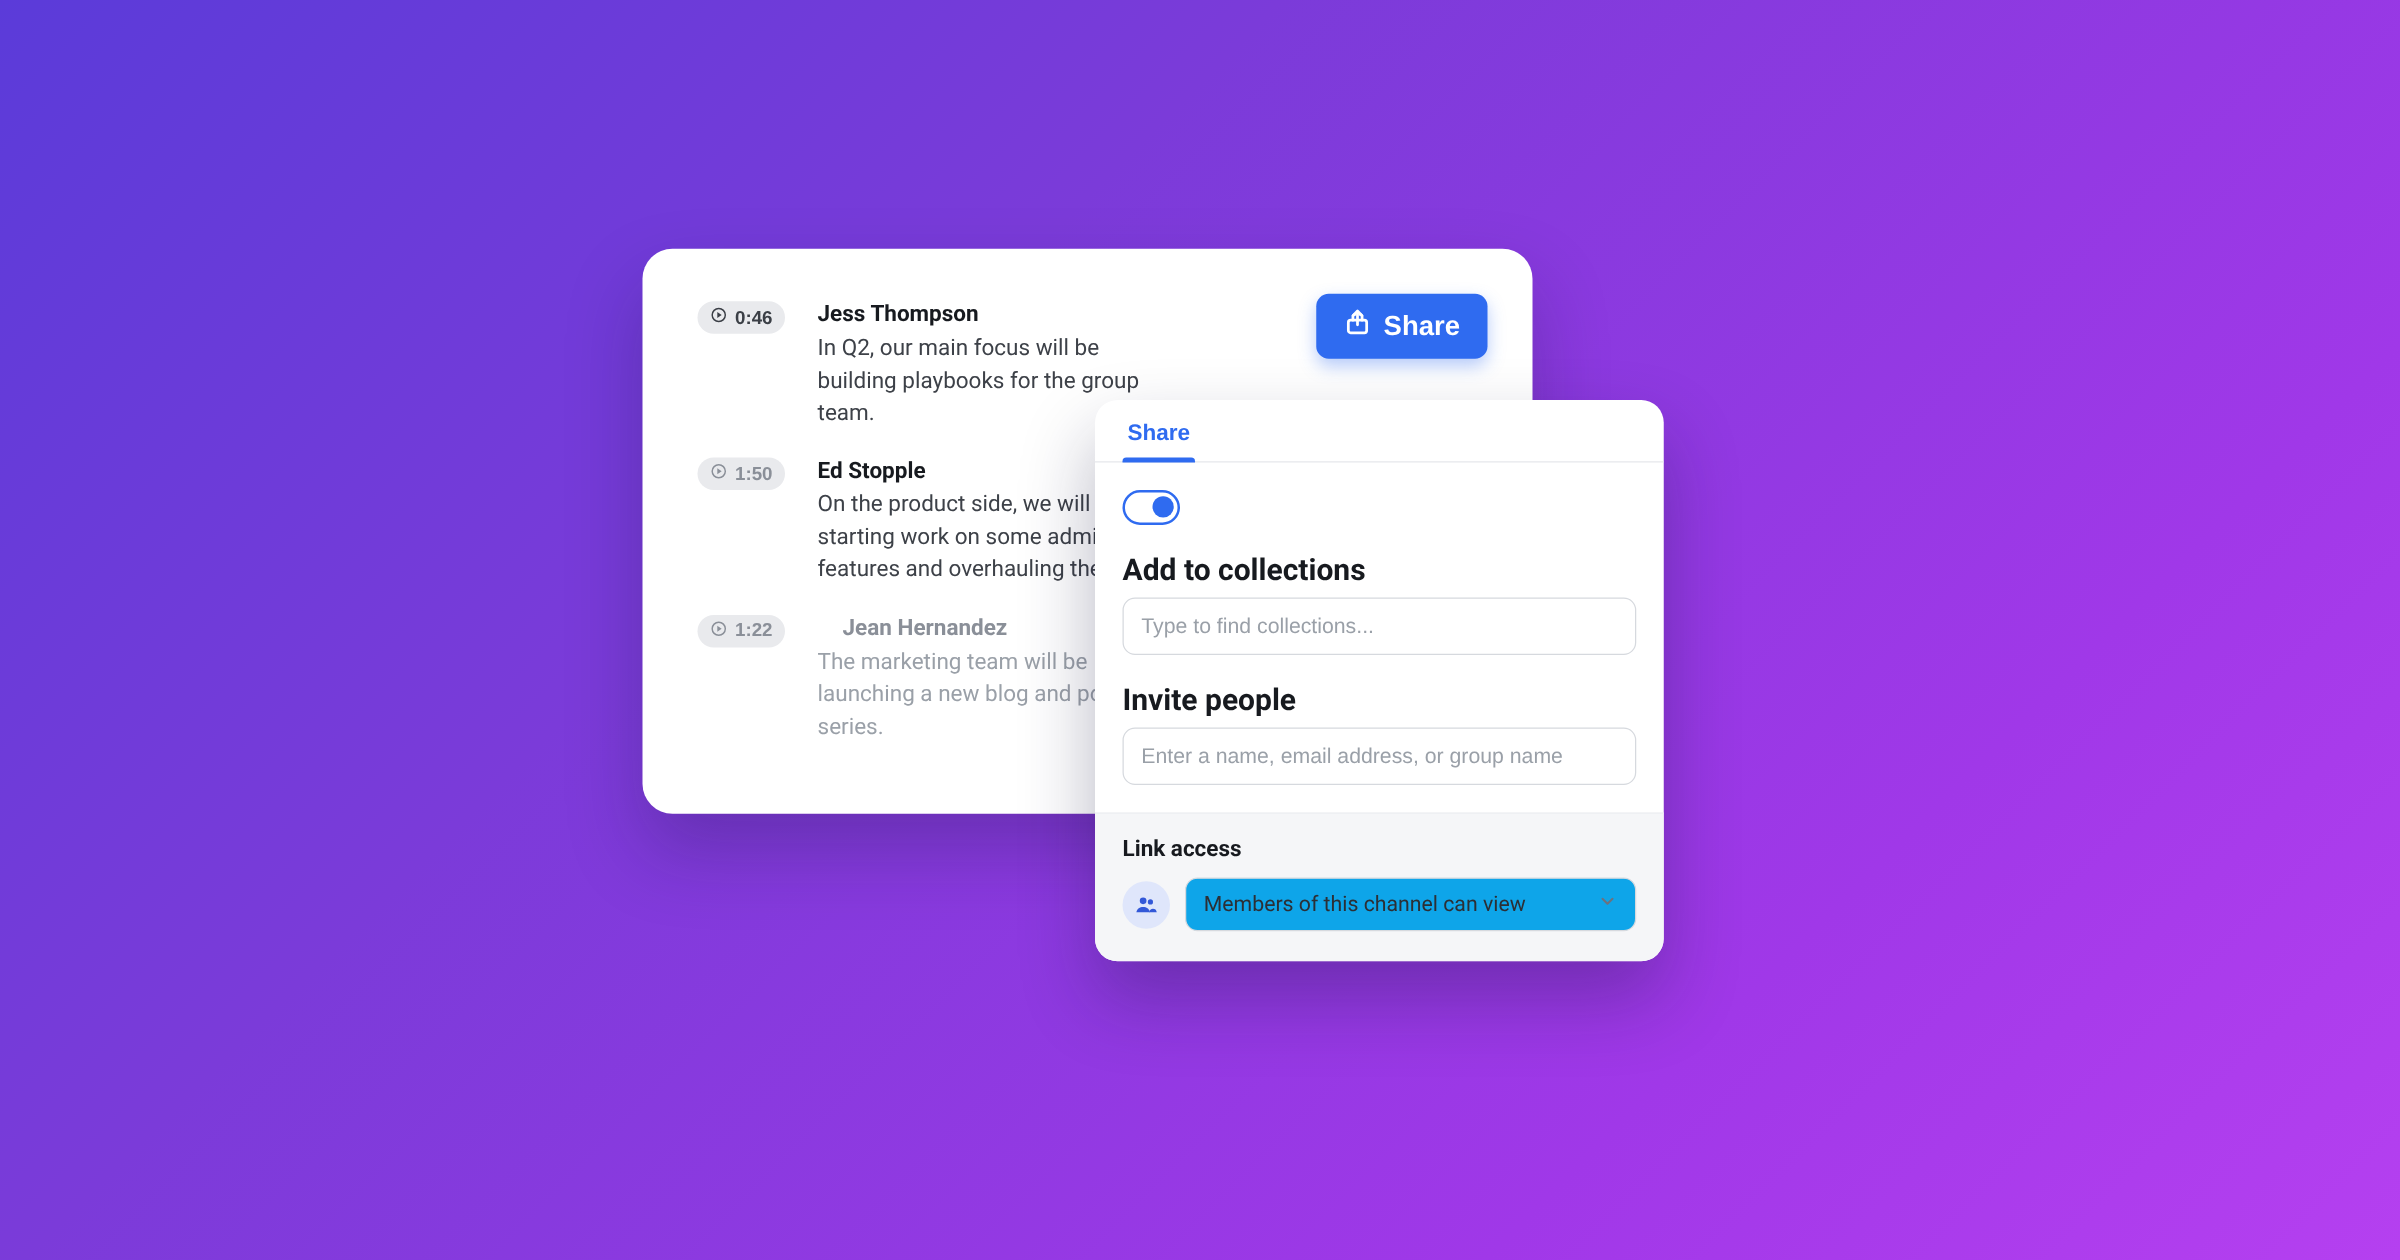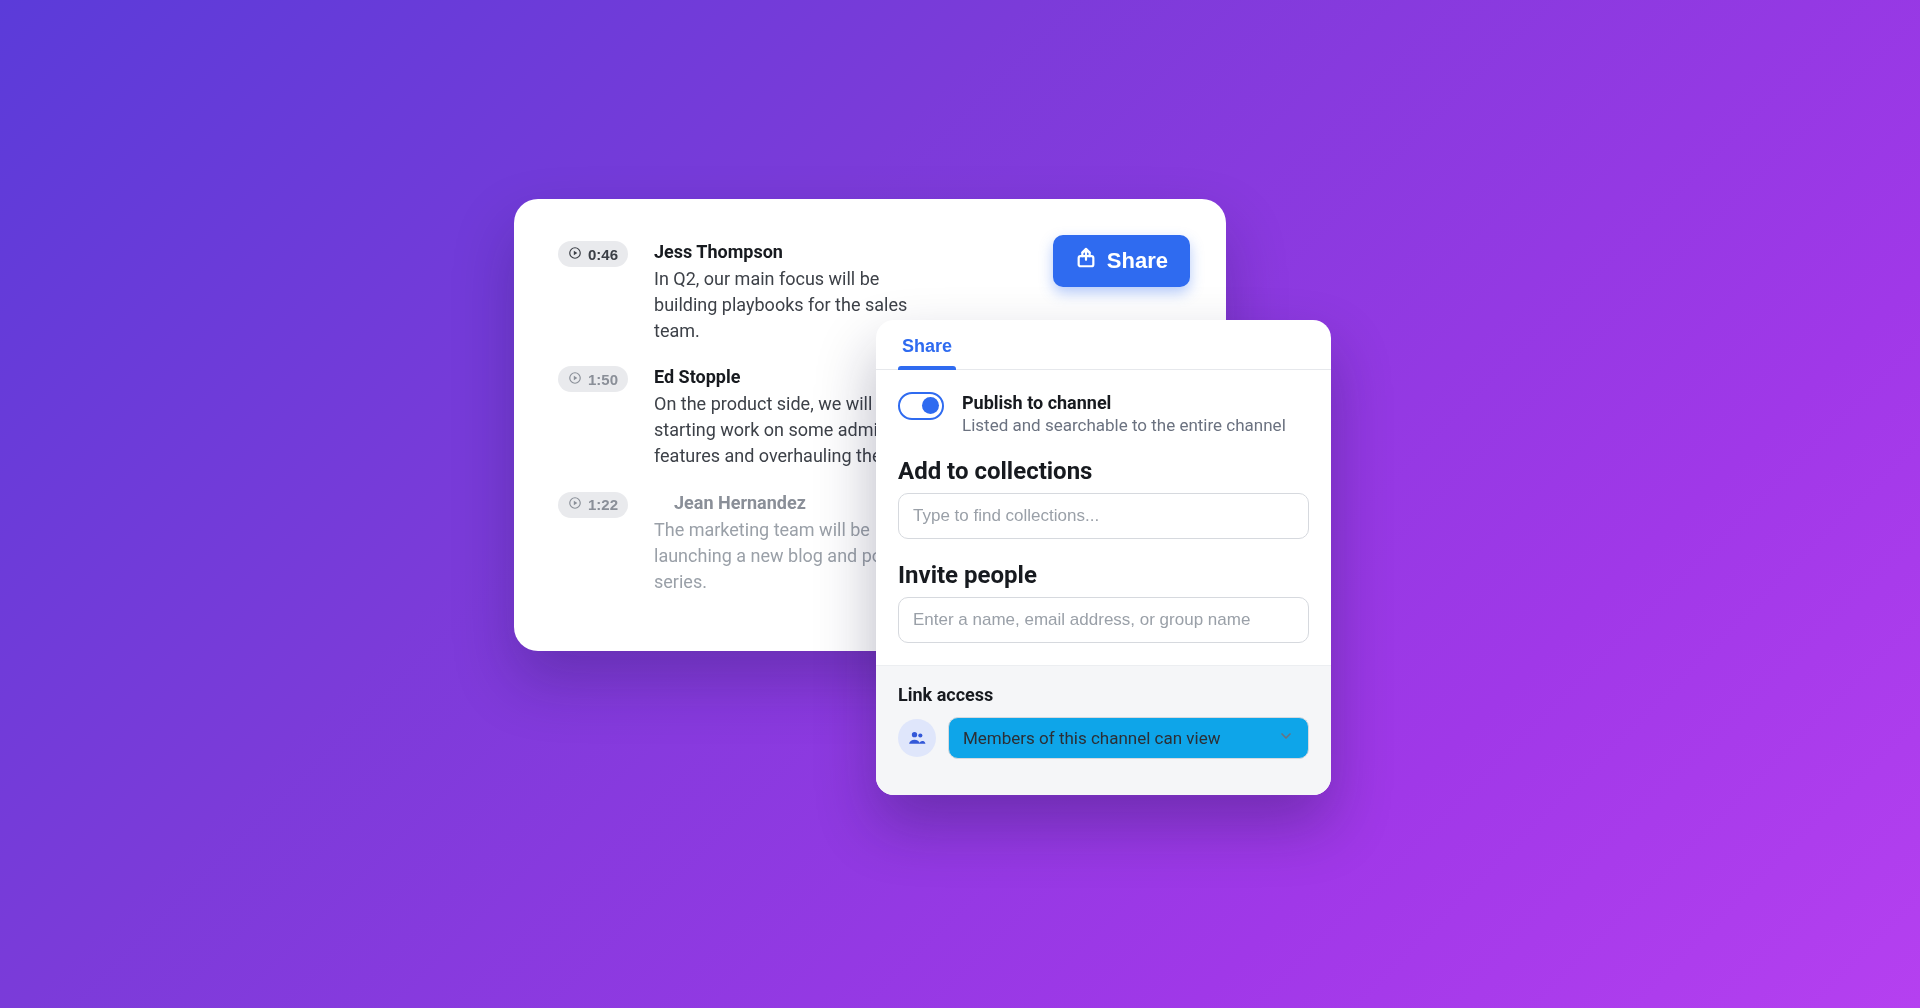--- a/index.html
+++ b/index.html
@@ -95,21 +95,21 @@
 
   .field-block .label { font-size: 24px; font-weight: 700; color: #171a1f; margin-bottom: 8px; }
   .text-input {
     width: 100%; border: 1.5px solid #d6d9de; border-radius: 10px;
     padding: 12px 14px; font-size: 17px; color: #2c2f35; outline: none;
   }
   .text-input::placeholder { color: #9aa0a8; }
 
   .link-access {
     background: #f5f6f8; border-top: 1px solid #eceef1;
-    padding: 18px 22px 36px 22px;
+    padding: 18px 22px 24px 22px;
   }
   .link-access .label { font-size: 18px; font-weight: 700; color: #171a1f; margin-bottom: 12px; }
   .la-row { display: flex; gap: 12px; align-items: center; }
   .la-icon {
     width: 38px; height: 38px; border-radius: 50%; background: #dfe6fb;
     display: flex; align-items: center; justify-content: center; color: #3358d8; flex: 0 0 auto;
   }
   .la-icon svg { width: 20px; height: 20px; }
   .la-select {
     flex: 1; display: flex; align-items: center; justify-content: space-between;
@@ -146,21 +146,21 @@
         <span>
           <svg viewBox="0 0 24 24" fill="none" stroke="currentColor" stroke-width="2">
               <circle cx="12" cy="12" r="9"></circle>
               <path d="M10 8l6 4-6 4V8z" fill="currentColor" stroke="none"></path>
             </svg>
         </span>
         <span>0:46</span>
       </button>
       <div class="tx-body">
         <div class="tx-name">Jess Thompson</div>
-        <div class="tx-text">In Q2, our main focus will be building playbooks for the sales team.</div>
+        <div class="tx-text">In Q2, our main focus will be building playbooks for the group team.</div>
       </div>
     </div>
 
     <div class="tx-row">
       <button class="ts-chip muted">
         <span>
           <svg viewBox="0 0 24 24" fill="none" stroke="currentColor" stroke-width="2">
               <circle cx="12" cy="12" r="9"></circle>
               <path d="M10 8l6 4-6 4V8z" fill="currentColor" stroke="none"></path>
             </svg>
@@ -195,24 +195,20 @@
     <div class="share-tabs">
       <button class="share-tab active">
         <span>Share</span>
       </button>
     </div>
 
     <div class="share-body">
       <div class="publish-row">
         <div class="toggle">
           <div class="knob"></div>
-        </div>
-        <div class="publish-text">
-          <div class="ttl">Publish to channel</div>
-          <div class="sub">Listed and searchable to the entire channel</div>
         </div>
       </div>
 
       <div class="field-block">
         <div class="label">Add to collections</div>
         <input class="text-input" type="text" placeholder="Type to find collections..." style="">
       </div>
 
       <div class="field-block">
         <div class="label">Invite people</div>

